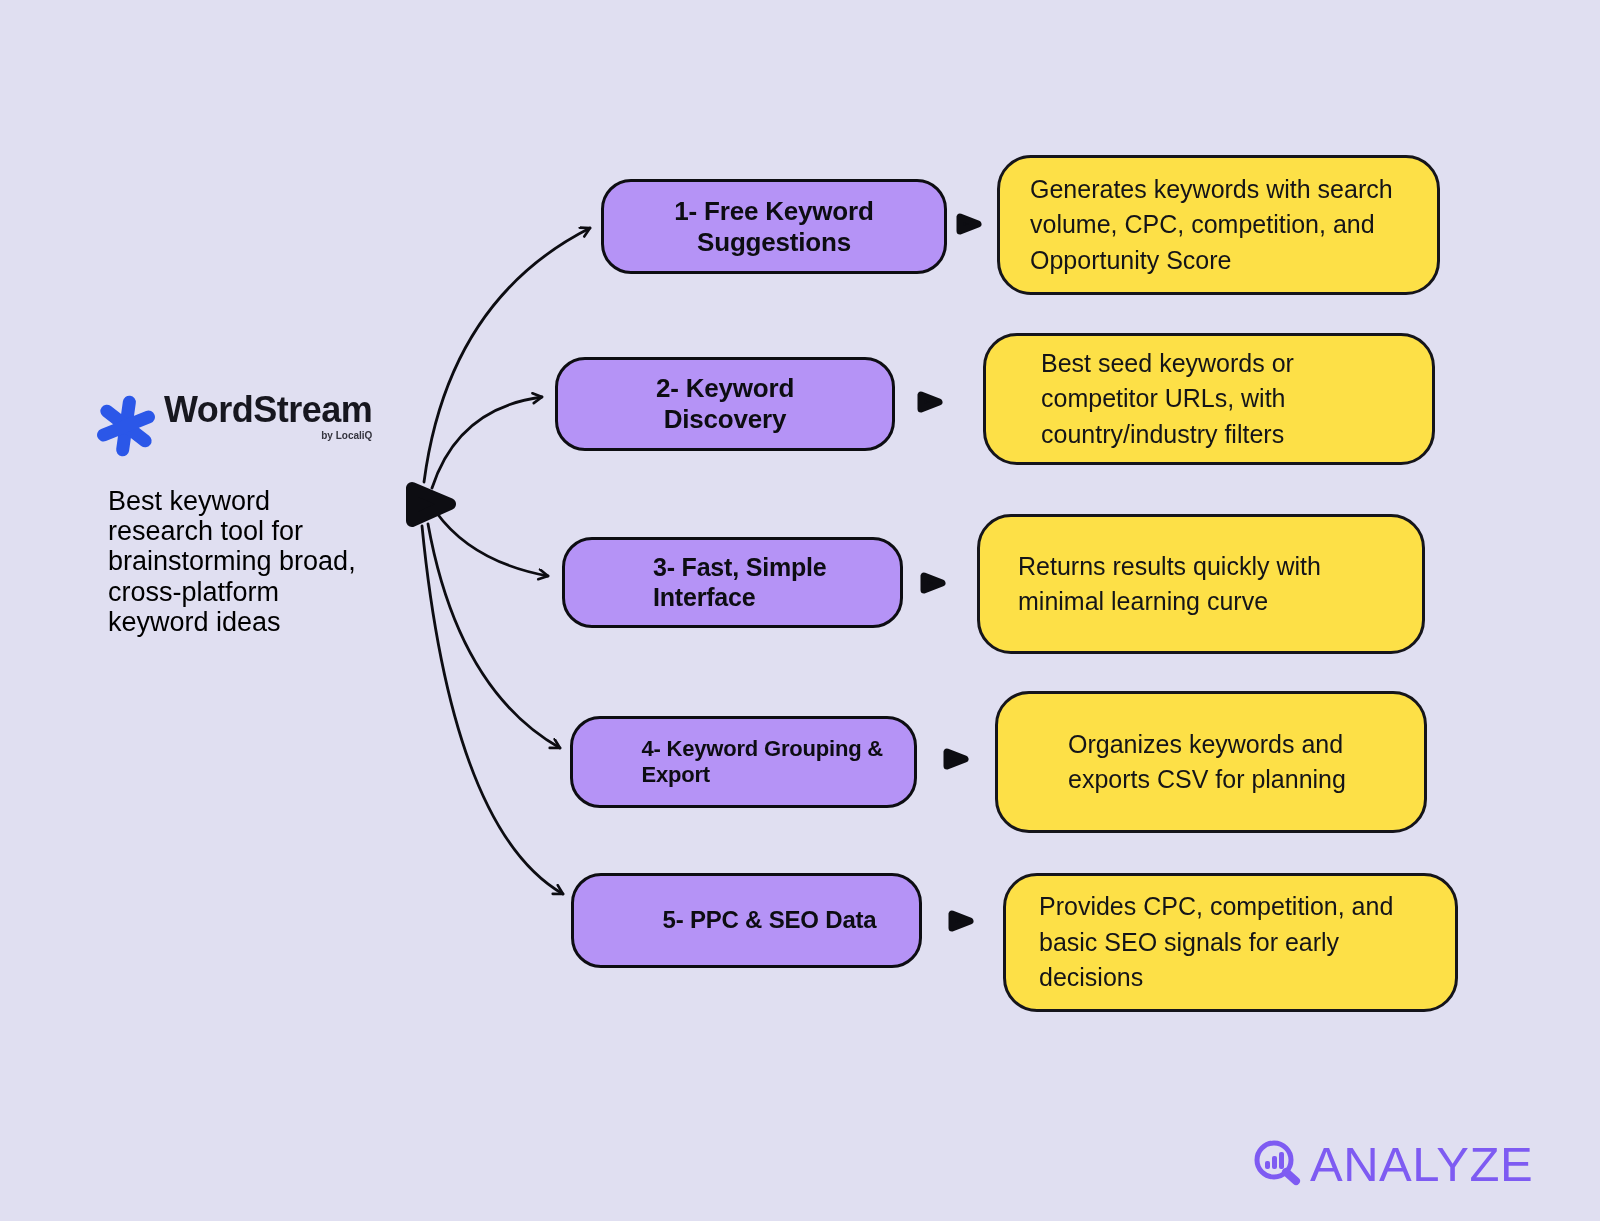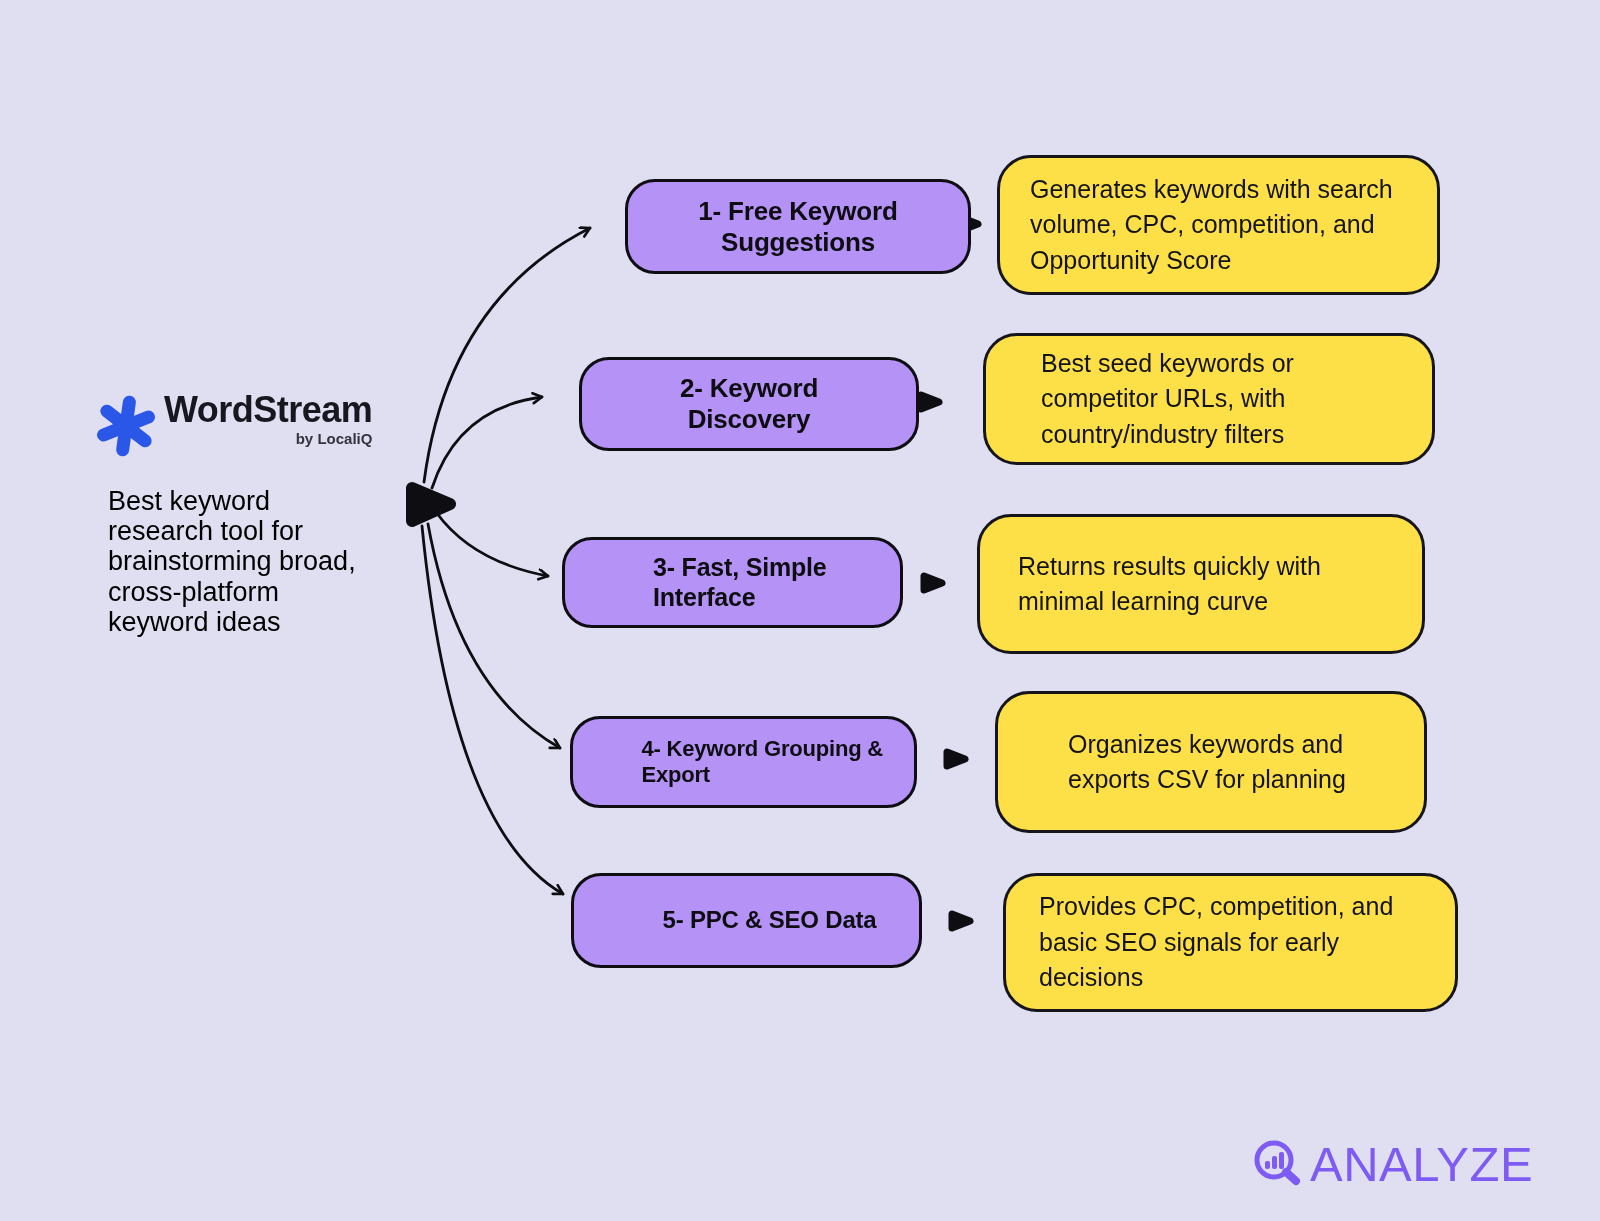--- a/index.html
+++ b/index.html
@@ -35,21 +35,21 @@
     align-items: flex-end;
   }
   .brand-name {
     font-size: 36px;
     font-weight: 600;
     letter-spacing: -0.5px;
     color: #17171F;
     line-height: 1.1;
   }
   .brand-byline {
-    font-size: 15px;
+    font-size: 10px;
     font-weight: 600;
     color: #34343E;
     margin-top: 0px;
   }
   .tagline {
     position: absolute;
     left: 108px;
     top: 486px;
     width: 266px;
     font-size: 27px;
@@ -71,21 +71,21 @@
     display: flex;
     align-items: center;
     box-sizing: border-box;
     color: #0D0D12;
   }
   .step-box .label {
     font-weight: 700;
     line-height: 1.18;
     letter-spacing: -0.2px;
   }
-  .step-center { justify-content: center; text-align: center; margin-left: 24px; }
+  .step-center { justify-content: center; text-align: center; }
   .step-left   { justify-content: center; text-align: left; }
 
   .desc-box {
     position: absolute;
     background: #fde047;
     border: 3px solid #15151B;
     border-radius: 34px;
     display: flex;
     align-items: center;
     box-sizing: border-box;

